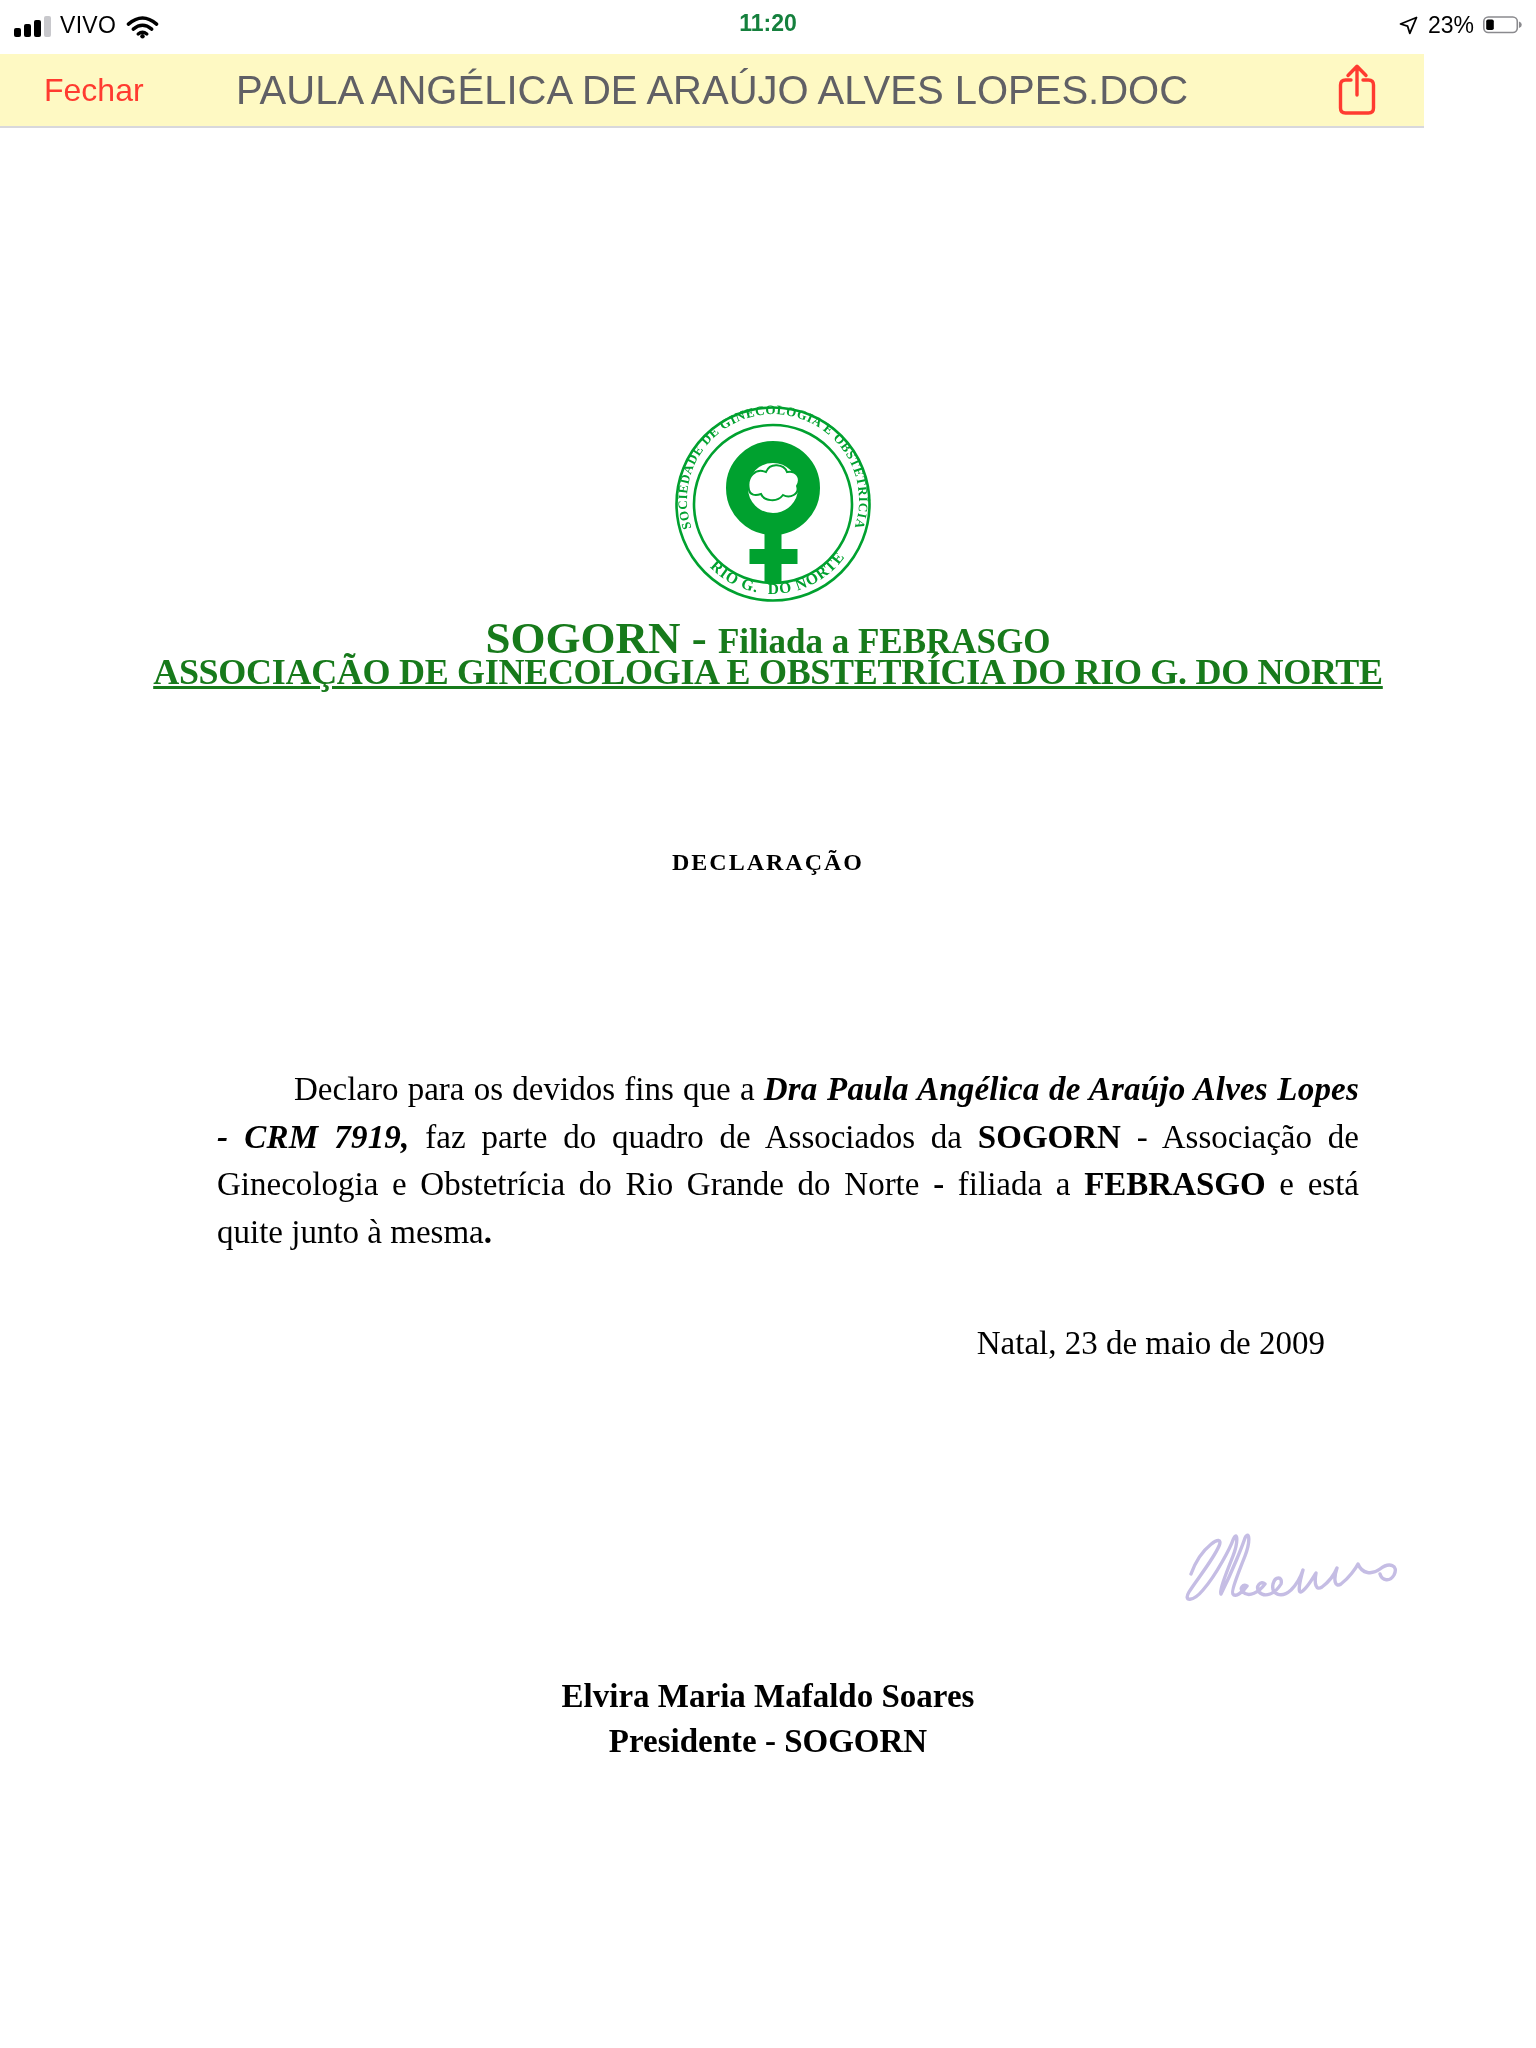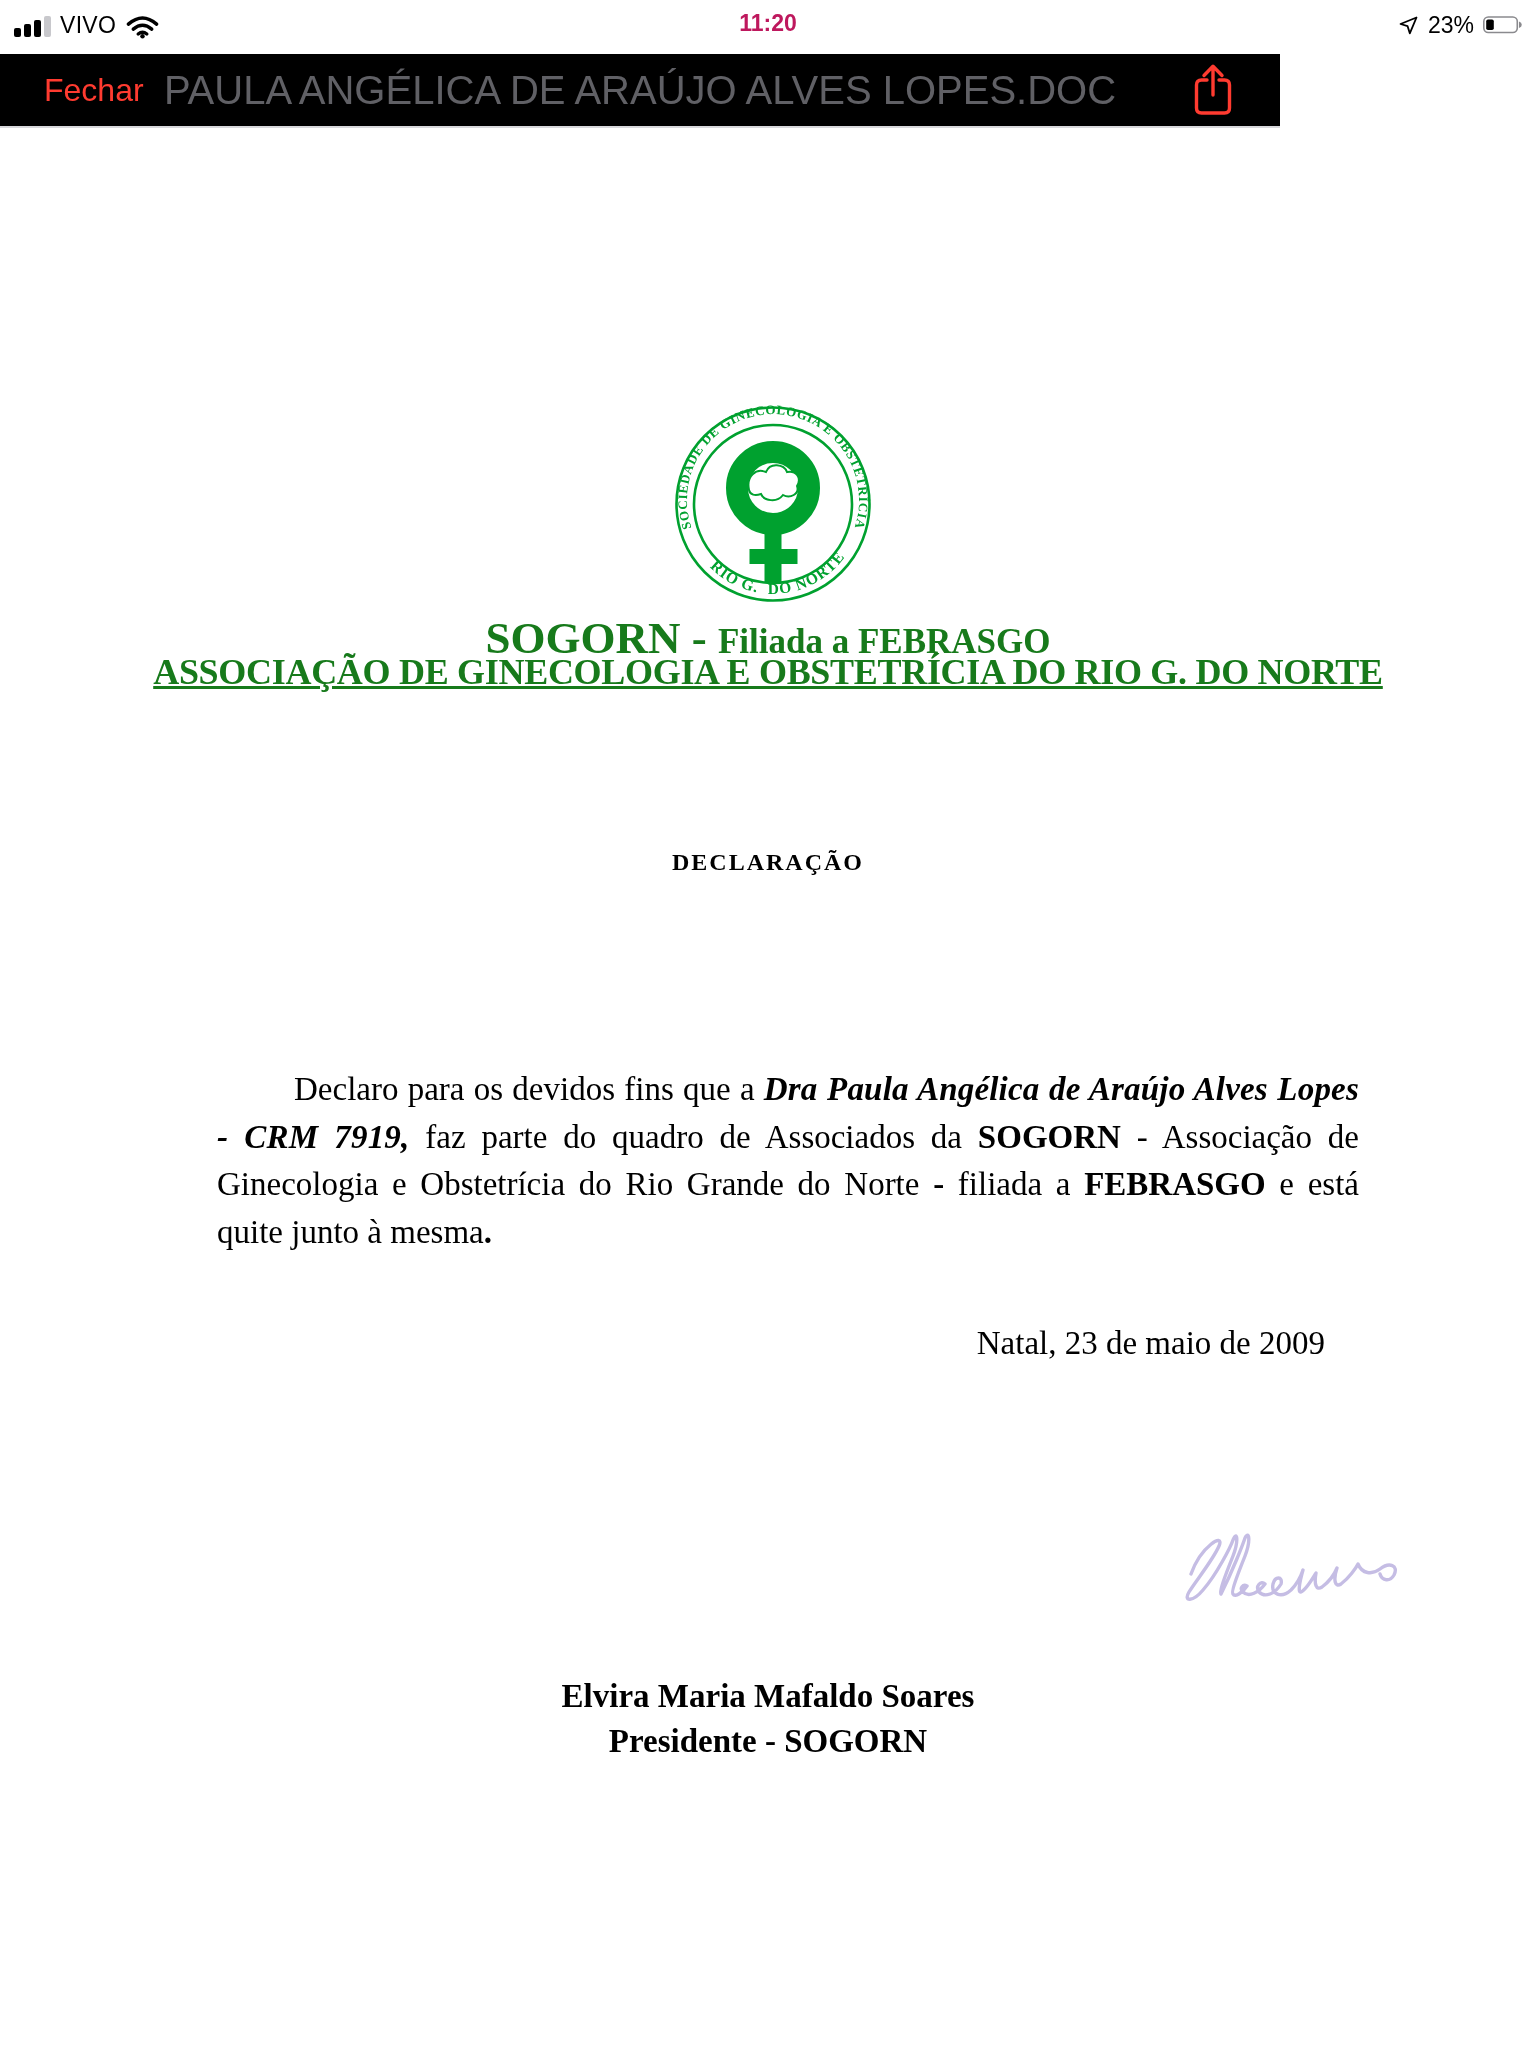--- a/index.html
+++ b/index.html
@@ -4,28 +4,28 @@
 <style>
   * { margin:0; padding:0; box-sizing:border-box; }
   html,body { width:1536px; height:2048px; background:#ffffff; font-family:"Liberation Sans", sans-serif; position:relative; overflow:hidden; }
 
   
   .status-bar { position:absolute; top:0; left:0; width:1536px; height:54px; background:#fff; }
   .sb-left { position:absolute; left:14px; top:9px; height:32px; display:flex; align-items:center; }
   .sb-signal { width:40px; height:22px; margin-top:4px; }
   .sb-carrier { font-size:23px; color:#000; margin-left:6px; letter-spacing:.3px; }
   .sb-wifi { width:33px; height:24px; margin-left:10px; margin-top:3px; }
-  .sb-time { position:absolute; left:0; right:0; top:10px; text-align:center; font-size:23px; font-weight:bold; color:#be185d; }
+  .sb-time { position:absolute; left:0; right:0; top:10px; text-align:center; font-size:23px; font-weight:bold; color:#15803d; }
   .sb-right { position:absolute; right:13px; top:9px; height:32px; display:flex; align-items:center; gap:9px; }
   .sb-batt-text { font-size:23px; color:#000; }
   .sb-loc { width:21px; height:21px; }
   .sb-batt { width:40px; height:20px; }
 
   
-  .nav-bar { position:absolute; top:54px; left:0; width:1280px; height:74px; background:#000000; border-bottom:2px solid #d8d8dc; }
+  .nav-bar { position:absolute; top:54px; left:0; width:1424px; height:74px; background:#fef9c3; border-bottom:2px solid #d8d8dc; }
   .nav-close { position:absolute; left:44px; top:0; height:72px; line-height:72px; font-size:32px; color:#ff3b30; background:none; border:none; cursor:pointer; font-family:"Liberation Sans", sans-serif; }
   .nav-title { position:absolute; left:160px; right:160px; top:0; height:72px; line-height:72px; text-align:center; font-size:40px; color:#606065; white-space:nowrap; overflow:hidden; }
   .nav-share { position:absolute; right:36px; top:2px; width:62px; height:68px; background:none; border:none; cursor:pointer; display:flex; align-items:center; justify-content:center; }
 
   
   .doc { position:absolute; top:128px; left:0; width:1536px; height:1920px; background:#fff; }
 
   .logo { position:absolute; left:660px; top:274px; width:226px; height:204px; }
 
   .org-line1 { position:absolute; left:0; width:1536px; top:484px; line-height:52px; text-align:center; color:#177a1b; font-family:"Liberation Serif", serif; font-weight:bold; }

